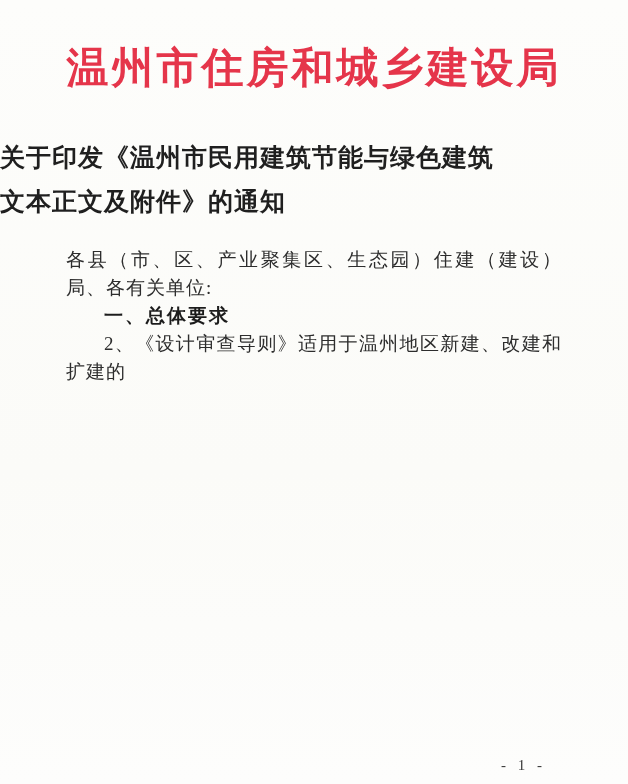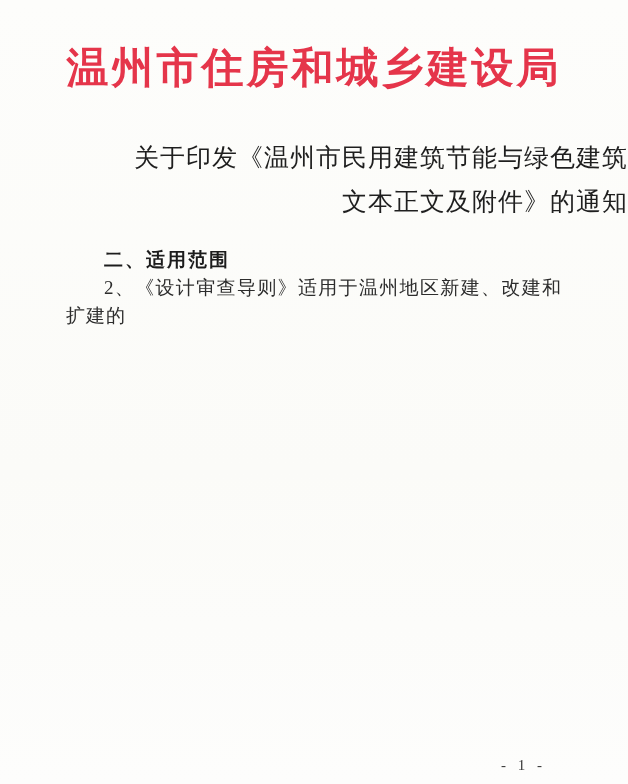--- a/index.html
+++ b/index.html
@@ -23,22 +23,22 @@
     line-height: 52px;
     font-weight: bold;
     color: #e5354a;
     letter-spacing: 3px;
     font-family: "Liberation Serif", serif;
     white-space: nowrap;
   }
   
   .doc-title {
     margin-top: 42px;
-    text-align: right;
-    font-weight: normal;
+    text-align: left;
+    font-weight: bold;
     font-size: 25px;
     line-height: 44px;
     color: #1f1f1f;
     letter-spacing: 1px;
     font-family: "Liberation Serif", serif;
   }
   
   .body-col {
     margin: 22px 66px 0 66px;
     font-size: 19px;
@@ -74,19 +74,20 @@
 <div class="page">
 
   <div class="agency-header">温州市住房和城乡建设局</div>
 
   <div class="doc-title">
     <div>关于印发《温州市民用建筑节能与绿色建筑</div>
     <div>文本正文及附件》的通知</div>
   </div>
 
   <div class="body-col">
-    <p class="block heading">二、适用范围</p>
+    <p class="block salutation">各县（市、区、产业聚集区、生态园）住建（建设）局、各有关单位:</p>
+    <p class="block heading">一、总体要求</p>
     <p class="block paragraph">2、《设计审查导则》适用于温州地区新建、改建和扩建的</p>
   </div>
 
   <div class="page-number">- 1 -</div>
 
 </div>
 
 </body></html>

